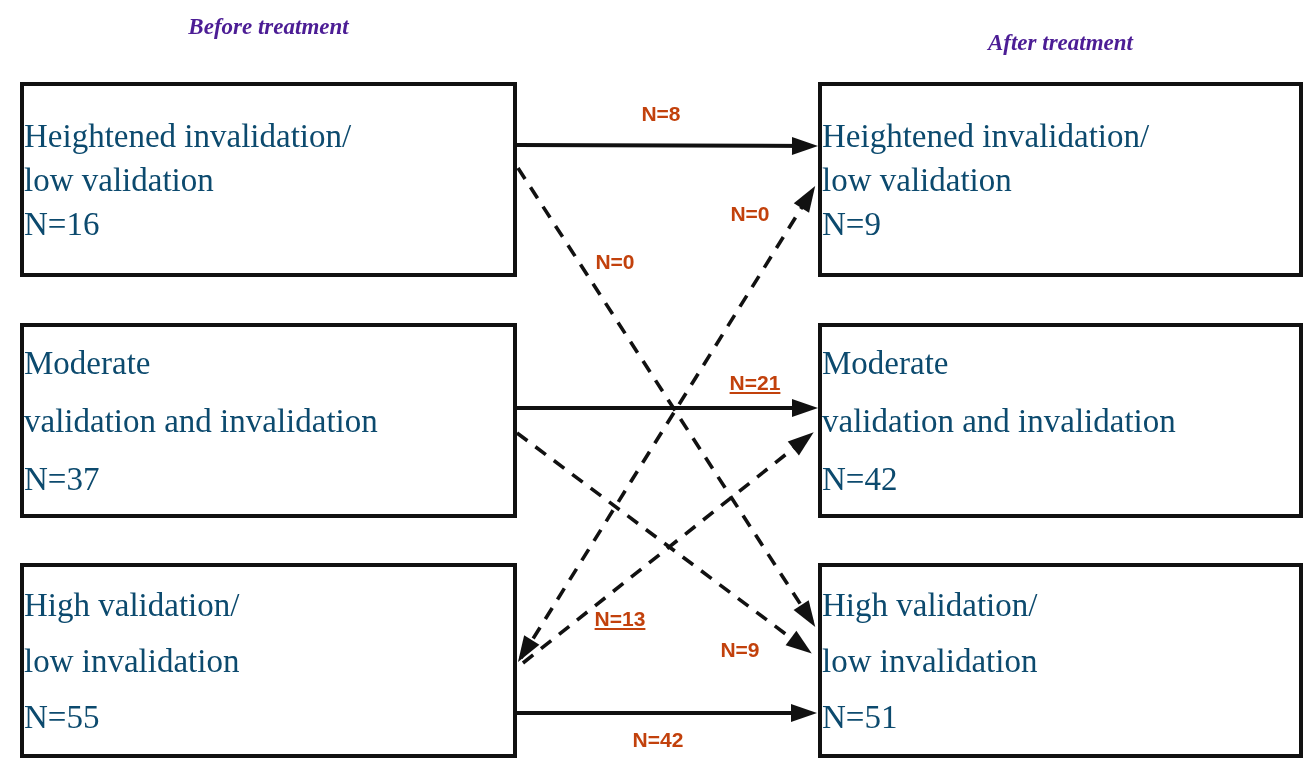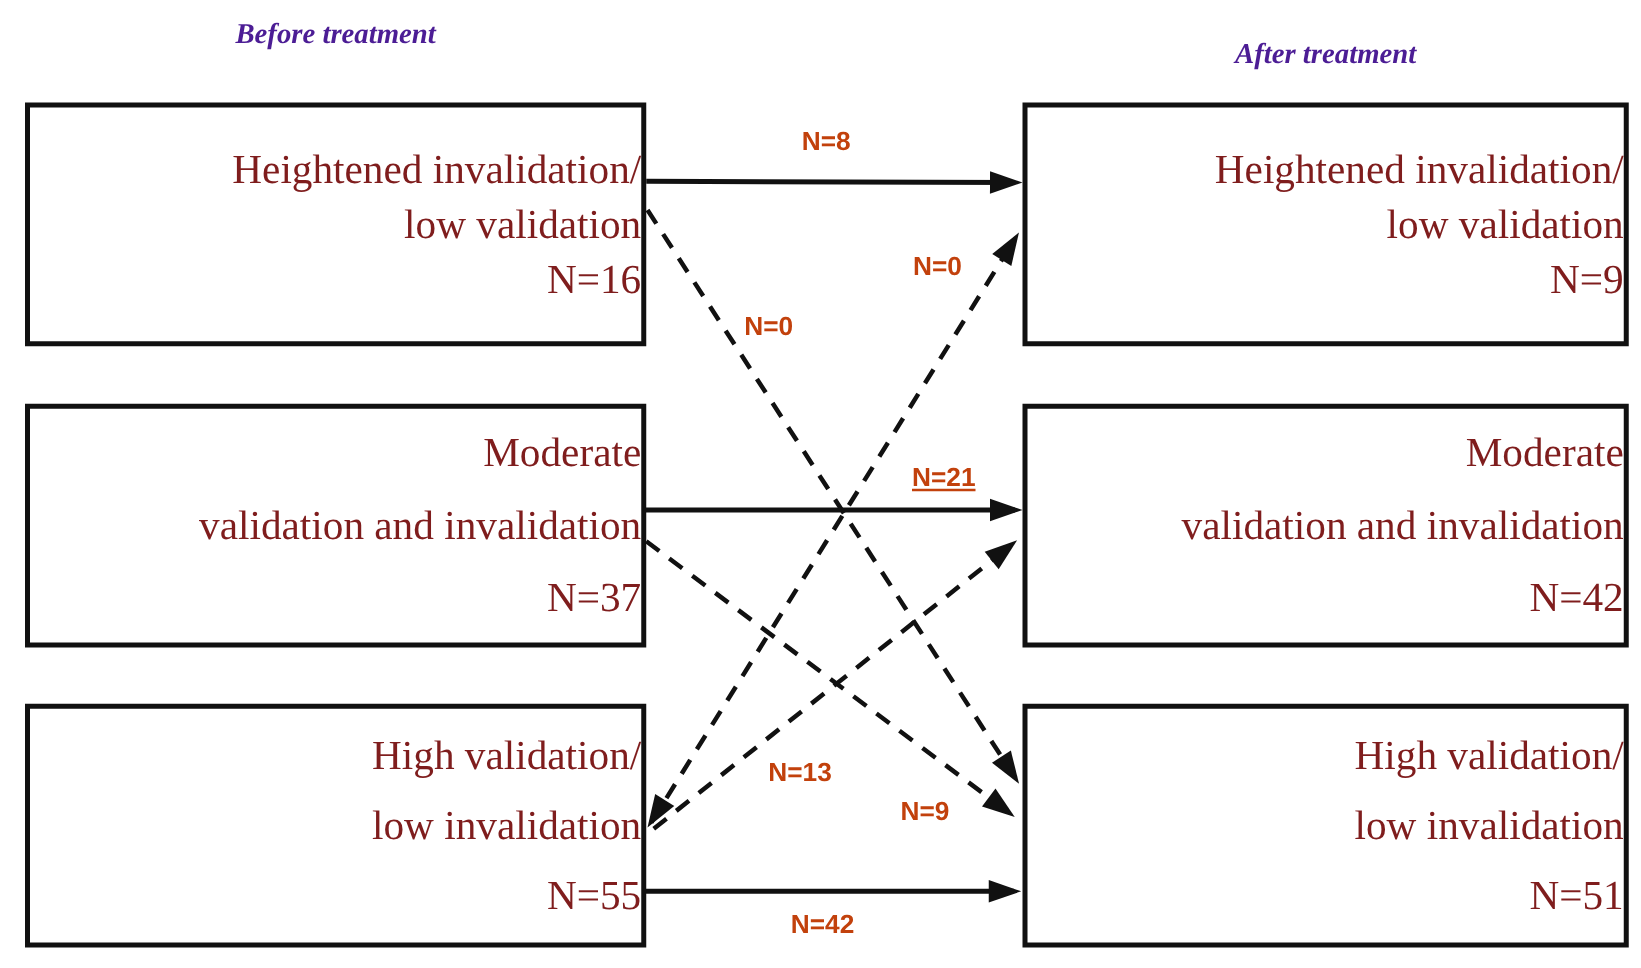--- a/index.html
+++ b/index.html
@@ -29,24 +29,24 @@
   .col-title.before { left: 20px;  width: 497px; }
   .col-title.after  { left: 818px; width: 485px; margin-top: 16px; }
 
   .node {
     position: absolute;
     box-sizing: border-box;
     border: 4px solid #111111;
     background: #ffffff;
     display: flex;
     flex-direction: column;
-    align-items: flex-end;
+    align-items: flex-start;
     justify-content: center;
     text-align: center;
-    color: #7f1d1d;
+    color: #0c4a6e;
     font-family: "Liberation Serif", serif;
     font-size: 33px;
     line-height: 44px;
   }
   .node.left  { left: 20px;  width: 497px; height: 195px; }
   .node.right { left: 818px; width: 485px; height: 195px; }
   .row1 { top: 82px; }
   .row2 { top: 323px; gap: 14px; }
   .row3 { top: 563px; gap: 12px; }
 
@@ -134,17 +134,17 @@
     <line class="flow-dashed" x1="523" y1="663" x2="809" y2="436" marker-end="url(#ah)"></line>
     <line class="flow-dashed" x1="517" y1="433" x2="807" y2="650" marker-end="url(#ah)"></line>
 
     <path d="M0,0 L-26,-9 L-26,9 Z" fill="#111111" transform="translate(518,662) rotate(122)"></path>
   </svg>
 
   <div class="arrow-label" style="left:661px; top:114px;">N=8</div>
   <div class="arrow-label" style="left:615px; top:262px;">N=0</div>
   <div class="arrow-label" style="left:750px; top:214px;">N=0</div>
   <div class="arrow-label" style="left:755px; top:383px;text-decoration:underline;">N=21</div>
-  <div class="arrow-label" style="left:640px; top:619px;">N=13</div>
+  <div class="arrow-label" style="left:620px; top:619px;text-decoration:underline;">N=13</div>
   <div class="arrow-label" style="left:740px; top:650px;">N=9</div>
   <div class="arrow-label" style="left:658px; top:740px;">N=42</div>
 
 </div>
 
 </body></html>

